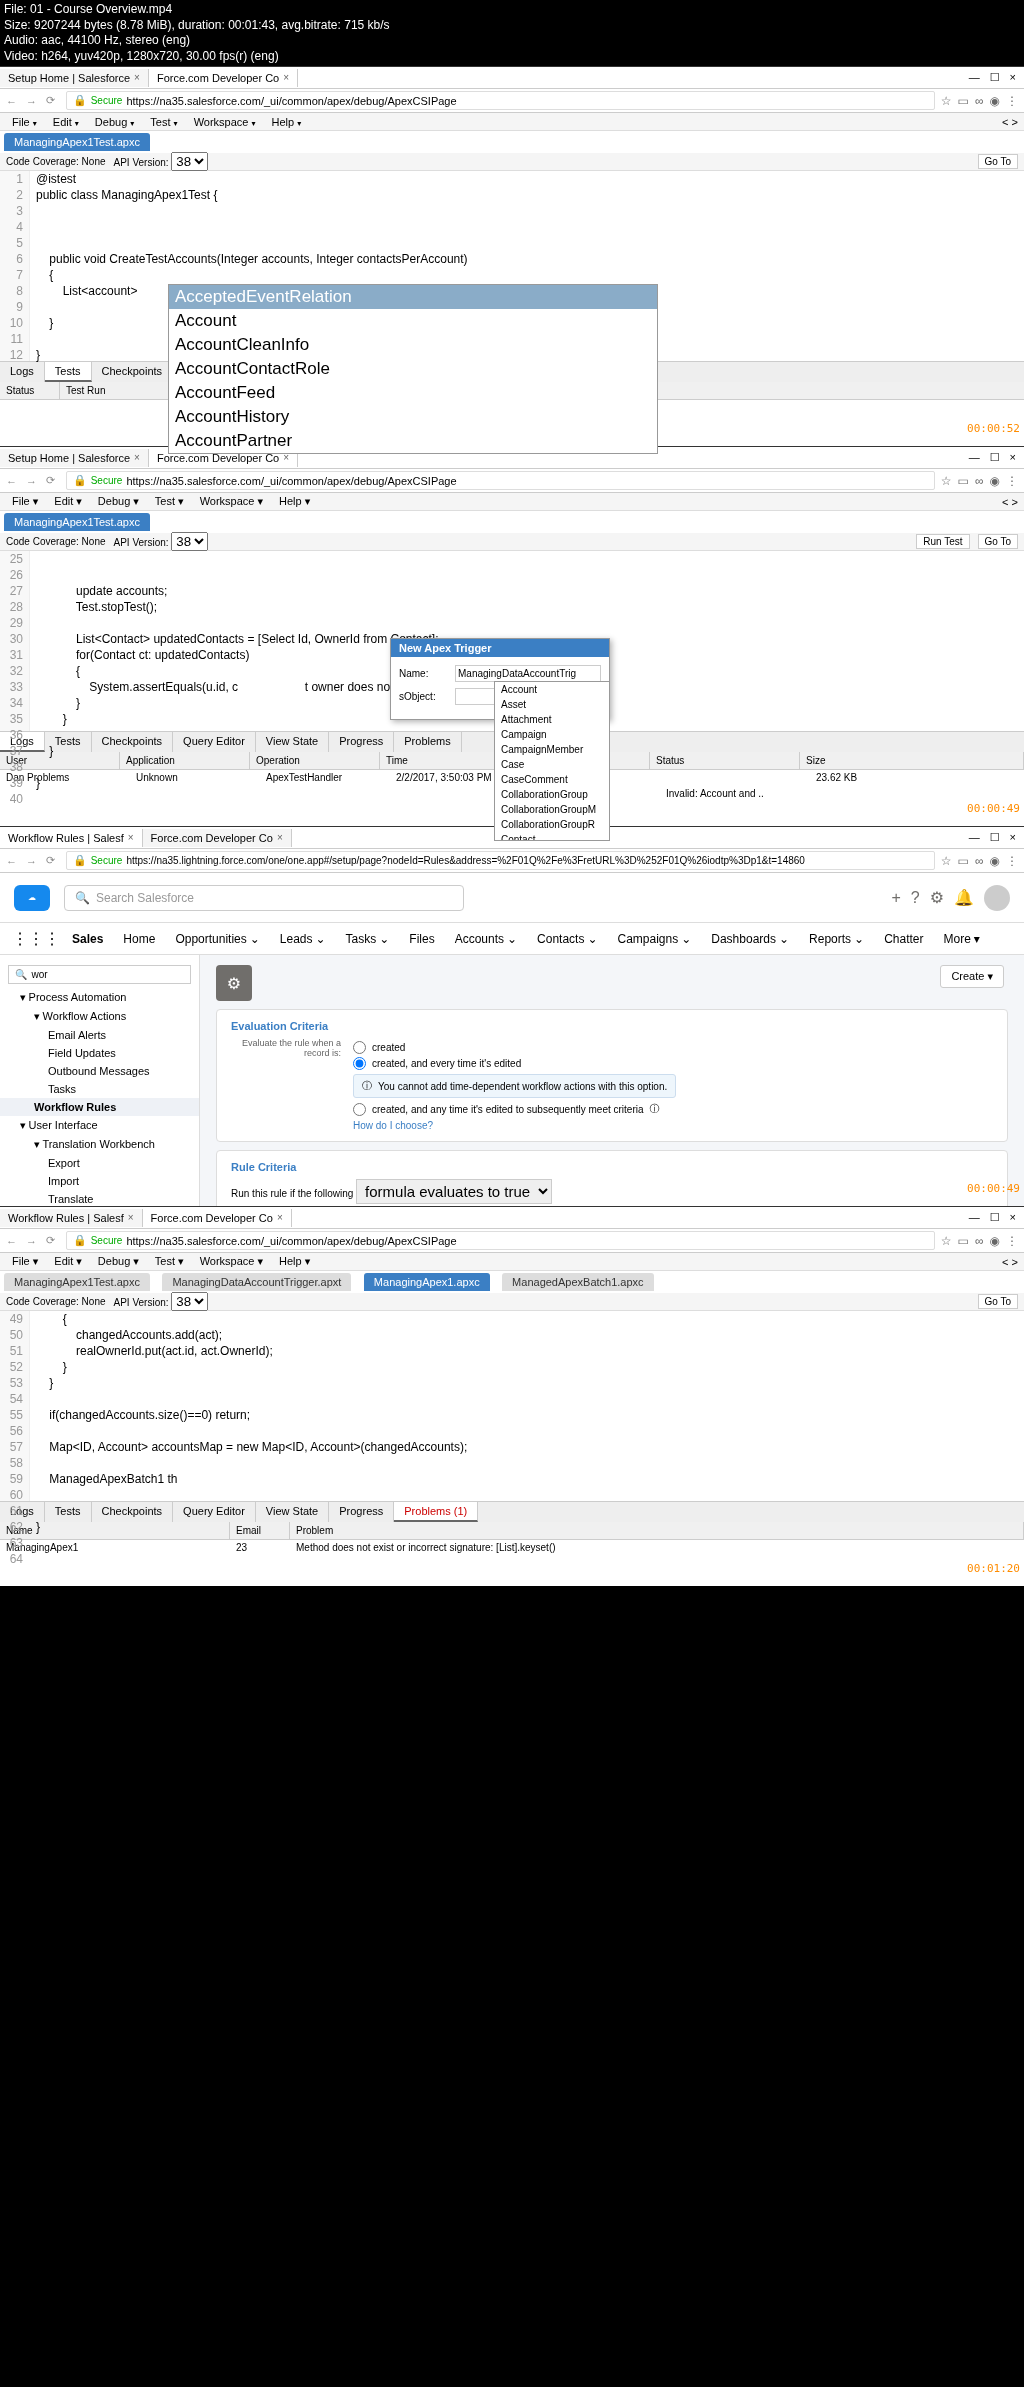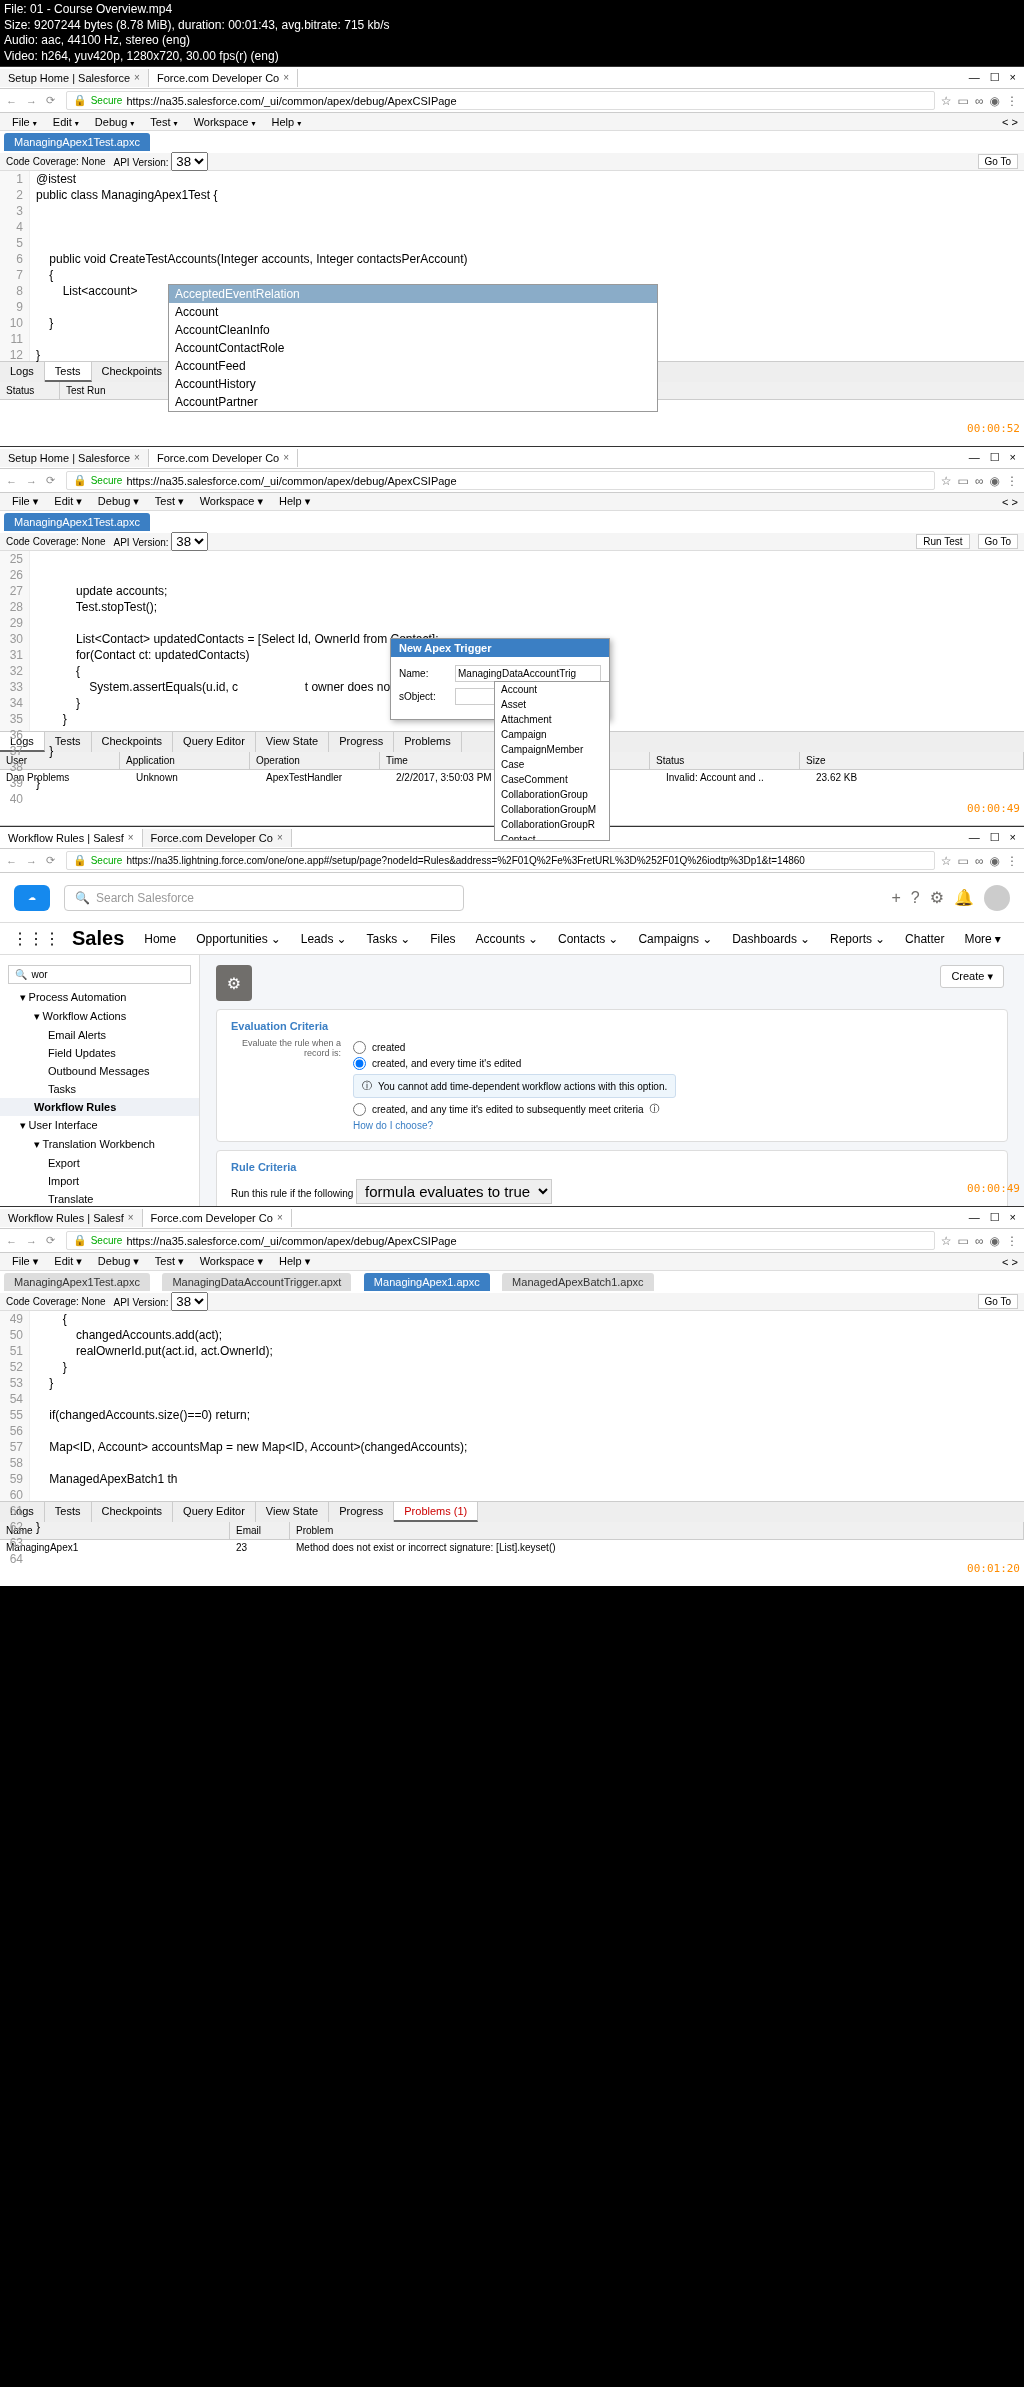--- a/index.html
+++ b/index.html
@@ -22,21 +22,21 @@
 .file-tab { background: #3b7fc4; color: #fff; font-size: 11px; padding: 3px 10px; display: inline-block; margin: 2px 4px; border-radius: 3px 3px 0 0; }
 .file-tab.inactive { background: #ddd; color: #333; }
 .code-bar { height: 18px; background: #f5f5f5; display: flex; align-items: center; font-size: 10px; padding: 0 6px; gap: 8px; border-bottom: 1px solid #ddd; }
 .code-bar button { font-size: 10px; padding: 1px 6px; border: 1px solid #ccc; background: #fff; cursor: pointer; }
 .go-to { margin-left: auto; }
 .code-area { display: flex; font-family: Consolas, monospace; font-size: 12px; background: #fff; position: relative; }
 .gutter { width: 30px; text-align: right; color: #999; padding-right: 6px; background: #f8f8f8; border-right: 1px solid #eee; }
 .gutter div { height: 16px; line-height: 16px; }
 .code-lines { flex: 1; padding-left: 6px; }
 .code-lines div { height: 16px; line-height: 16px; white-space: pre; }
-.autocomplete { position: absolute; background: #fff; border: 1px solid #999; font-size: 12px; z-index: 10; min-width: 200px; }
+.autocomplete { position: absolute; background: #fff; border: 1px solid #999; font-size: 17px; z-index: 10; min-width: 200px; }
 .autocomplete div { padding: 2px 6px; cursor: pointer; }
 .autocomplete div.selected { background: #8aacc8; color: #fff; }
 .bottom-tabs { display: flex; background: #eee; border-top: 1px solid #ccc; font-size: 11px; }
 .btab { padding: 3px 10px; border-right: 1px solid #ccc; cursor: pointer; }
 .btab.active { background: #fff; border-bottom: 2px solid #666; }
 .table-hdr { display: flex; background: #f0f0f0; font-size: 10px; border-bottom: 1px solid #ccc; }
 .table-hdr span { padding: 3px 6px; border-right: 1px solid #ccc; }
 .coverage-panel { width: 200px; border-left: 1px solid #ccc; }
 .cov-hdr { background: #8aacc8; color: #fff; font-size: 10px; padding: 3px 6px; text-align: center; }
 .overlay-badge { position: absolute; bottom: 4px; right: 4px; display: flex; align-items: center; gap: 4px; }
@@ -336,21 +336,21 @@
     <span style="width:130px">Operation</span>
     <span style="width:270px">Time</span>
     <span style="width:150px">Status</span>
     <span style="flex:1">Size</span>
   </div>
   <div style="display:flex;font-size:10px;">
     <span style="width:130px;padding:2px 6px">Dan Problems</span>
     <span style="width:130px;padding:2px 6px">Unknown</span>
     <span style="width:130px;padding:2px 6px">ApexTestHandler</span>
     <span style="width:270px;padding:2px 6px">2/2/2017, 3:50:03 PM</span>
-    <span style="width:150px;padding:2px 6px">Invalid: Account and ..</span>
+    <span style="width:150px;padding:18px 6px">Invalid: Account and ..</span>
     <span style="flex:1;padding:2px 6px">23.62 KB</span>
   </div>
   <div style="height:40px;"></div>
   <div class="log-filter">
     <input type="checkbox" style="">
     <span>Filter</span>
     <input type="text" placeholder="Click here to filter the log list" style="">
   </div>
   <div class="overlay-badge">
     <div class="play-circle">▶</div>
@@ -400,21 +400,21 @@
     <div class="sf-icons">
       <span>+</span>
       <span>?</span>
       <span>⚙</span>
       <span>🔔</span>
       <div class="sf-avatar"></div>
     </div>
   </div>
   <div class="sf-nav">
     <span style="font-size:16px;">⋮⋮⋮</span>
-    <span class="sf-nav-item" style="font-weight:bold;font-size:20px;">Sales</span>
+    <span class="sf-nav-item" style="font-weight:bold;font-size:12px;">Sales</span>
     <span class="sf-nav-item">Home</span>
     <span class="sf-nav-item"><span>Opportunities</span> ⌄</span>
     <span class="sf-nav-item"><span>Leads</span> ⌄</span>
     <span class="sf-nav-item"><span>Tasks</span> ⌄</span>
     <span class="sf-nav-item">Files</span>
     <span class="sf-nav-item"><span>Accounts</span> ⌄</span>
     <span class="sf-nav-item"><span>Contacts</span> ⌄</span>
     <span class="sf-nav-item"><span>Campaigns</span> ⌄</span>
     <span class="sf-nav-item"><span>Dashboards</span> ⌄</span>
     <span class="sf-nav-item"><span>Reports</span> ⌄</span>

